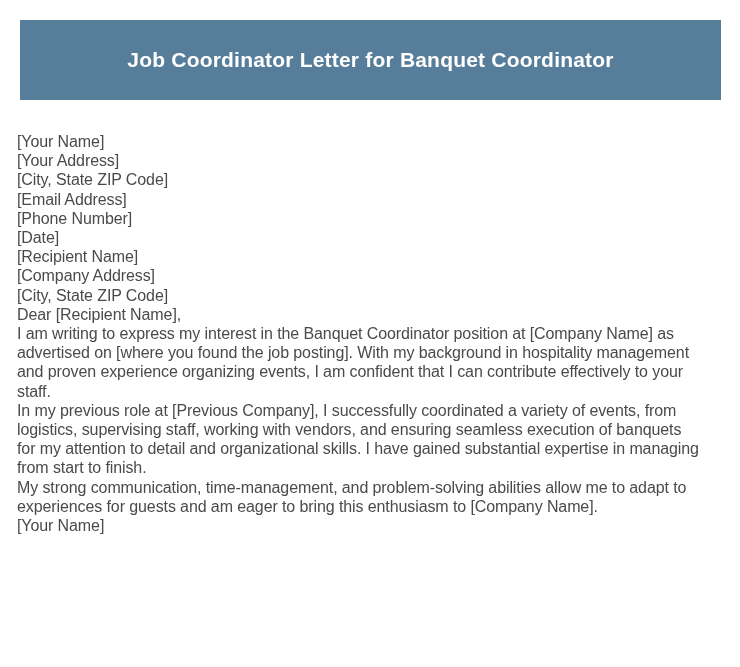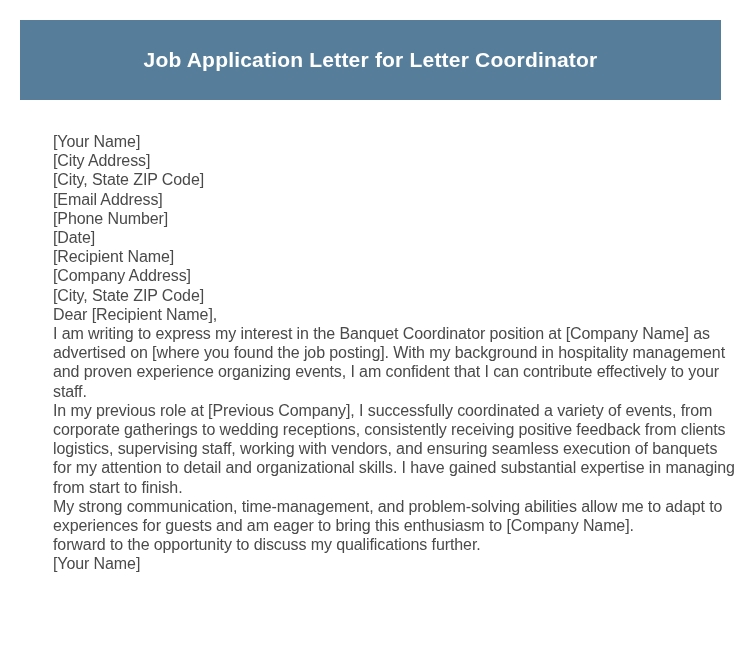--- a/index.html
+++ b/index.html
@@ -39,36 +39,35 @@
     left: 17px;
     top: 132px;
     width: 723px;
     color: var(--body-text, #4a4a4a);
     font-size: 16px;
     line-height: 19.2px;
     letter-spacing: -0.1px;
   }
   .letter .line {
     white-space: pre;
-    margin-left: 36px;
   }
 </style>
 </head>
 <body>
 
 <div class="page">
 
   <div class="header-bar">
-    <h1 class="title">Job Application Letter for Letter Coordinator</h1>
+    <h1 class="title">Job Coordinator Letter for Banquet Coordinator</h1>
   </div>
 
   <div class="letter">
     <div>
         <div class="line">[Your Name]</div>
-        <div class="line">[City Address]</div>
+        <div class="line">[Your Address]</div>
         <div class="line">[City, State ZIP Code]</div>
         <div class="line">[Email Address]</div>
         <div class="line">[Phone Number]</div>
         <div class="line">[Date]</div>
       </div>
 
     <div>
         <div class="line">[Recipient Name]</div>
         <div class="line">[Company Address]</div>
         <div class="line">[City, State ZIP Code]</div>
@@ -78,32 +77,30 @@
 
     <div>
         <div class="line">I am writing to express my interest in the Banquet Coordinator position at [Company Name] as</div>
         <div class="line">advertised on [where you found the job posting]. With my background in hospitality management</div>
         <div class="line">and proven experience organizing events, I am confident that I can contribute effectively to your</div>
         <div class="line">staff.</div>
       </div>
 
     <div>
         <div class="line">In my previous role at [Previous Company], I successfully coordinated a variety of events, from</div>
-        <div class="line">corporate gatherings to wedding receptions, consistently receiving positive feedback from clients</div>
         <div class="line">logistics, supervising staff, working with vendors, and ensuring seamless execution of banquets</div>
         <div class="line">for my attention to detail and organizational skills. I have gained substantial expertise in managing</div>
         <div class="line">from start to finish.</div>
       </div>
 
     <div>
         <div class="line">My strong communication, time-management, and problem-solving abilities allow me to adapt to</div>
         <div class="line">experiences for guests and am eager to bring this enthusiasm to [Company Name].</div>
       </div>
 
     <div>
-        <div class="line">forward to the opportunity to discuss my qualifications further.</div>
       </div>
 
 
     <div class="line">[Your Name]</div>
   </div>
 
 </div>
 
 </body></html>

